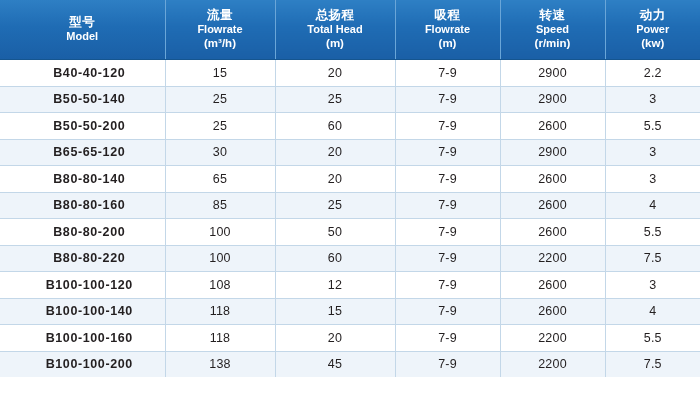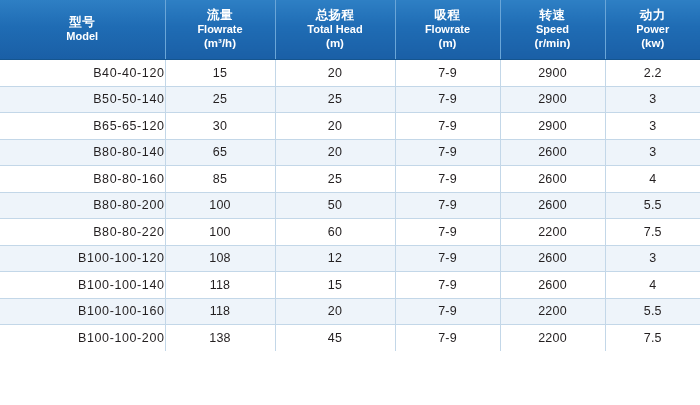--- a/index.html
+++ b/index.html
@@ -63,23 +63,24 @@
     font-size: 12.5px;
     color: #231f20;
     letter-spacing: 0.2px;
   }
   tbody td:last-child { border-right: none; }
   tbody tr:nth-child(odd)  td { background: #ffffff; }
   tbody tr:nth-child(even) td { background: #eef4fa; }
   tbody tr:last-child td { border-bottom: none; }
 
   td.model {
-    text-align: right;
+    text-align: center;
     padding-left: 14px;
     letter-spacing: 0.6px;
+    font-weight: bold;
   }
 </style>
 </head>
 <body>
 
 <table class="spec-table">
   <colgroup>
     <col class="c-model">
     <col class="c-flow">
     <col class="c-head">
@@ -131,20 +132,28 @@
     </tr>
     <tr>
       <td class="model">B50-50-140</td>
       <td>25</td>
       <td>25</td>
       <td>7-9</td>
       <td>2900</td>
       <td>3</td>
     </tr>
     <tr>
+      <td class="model">B50-50-200</td>
+      <td>25</td>
+      <td>60</td>
+      <td>7-9</td>
+      <td>2600</td>
+      <td>5.5</td>
+    </tr>
+    <tr>
       <td class="model">B65-65-120</td>
       <td>30</td>
       <td>20</td>
       <td>7-9</td>
       <td>2900</td>
       <td>3</td>
     </tr>
     <tr>
       <td class="model">B80-80-140</td>
       <td>65</td>

